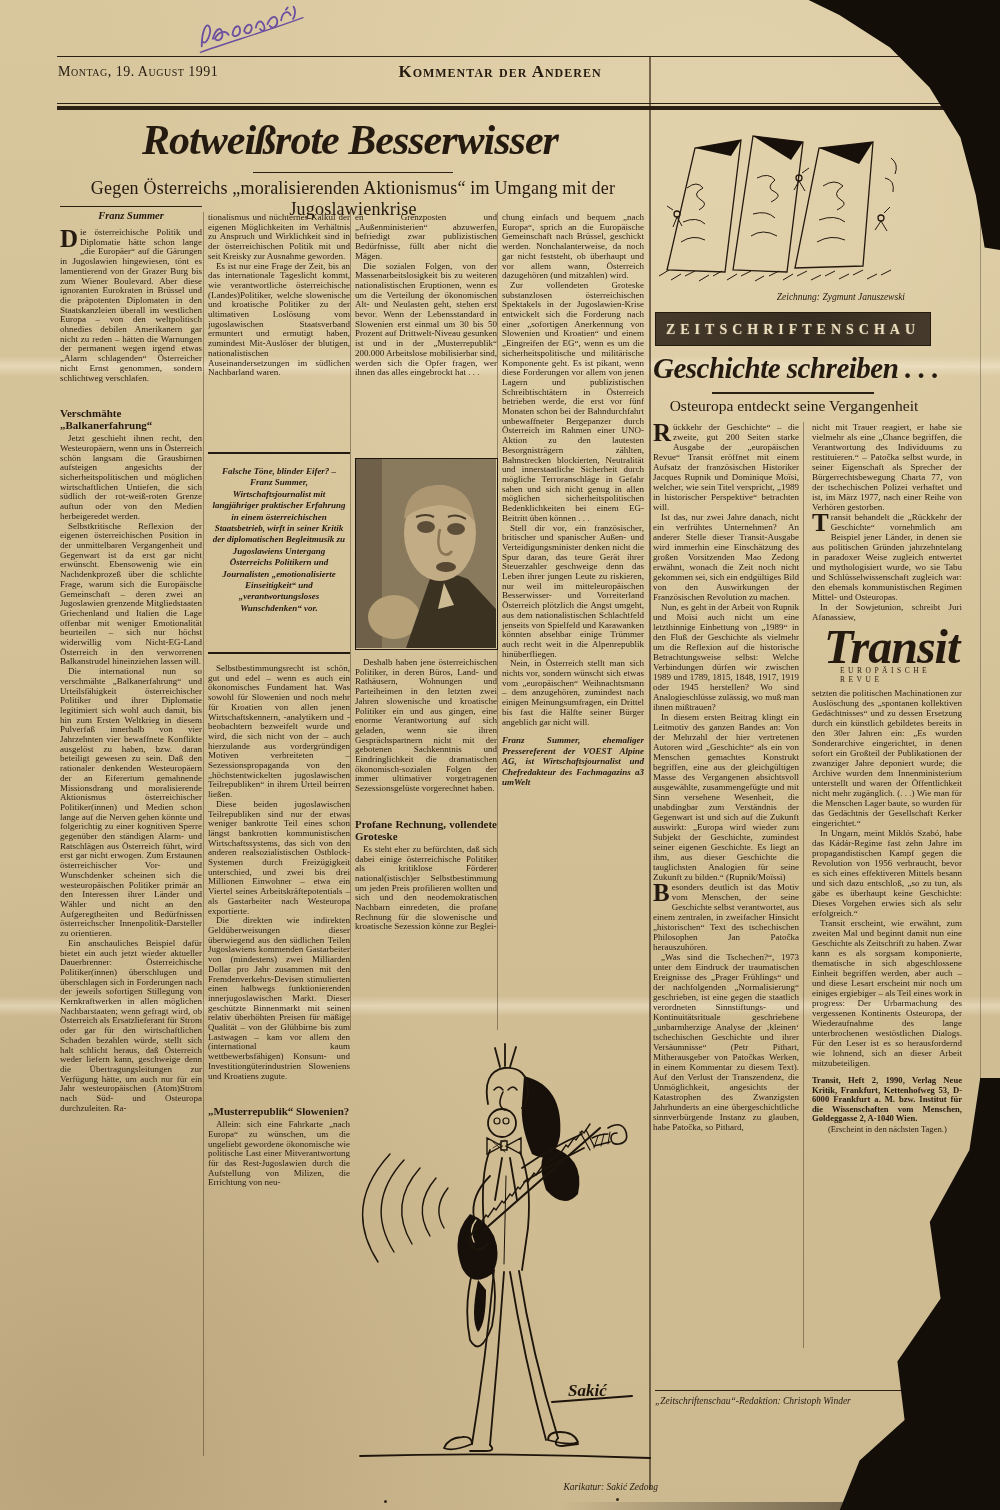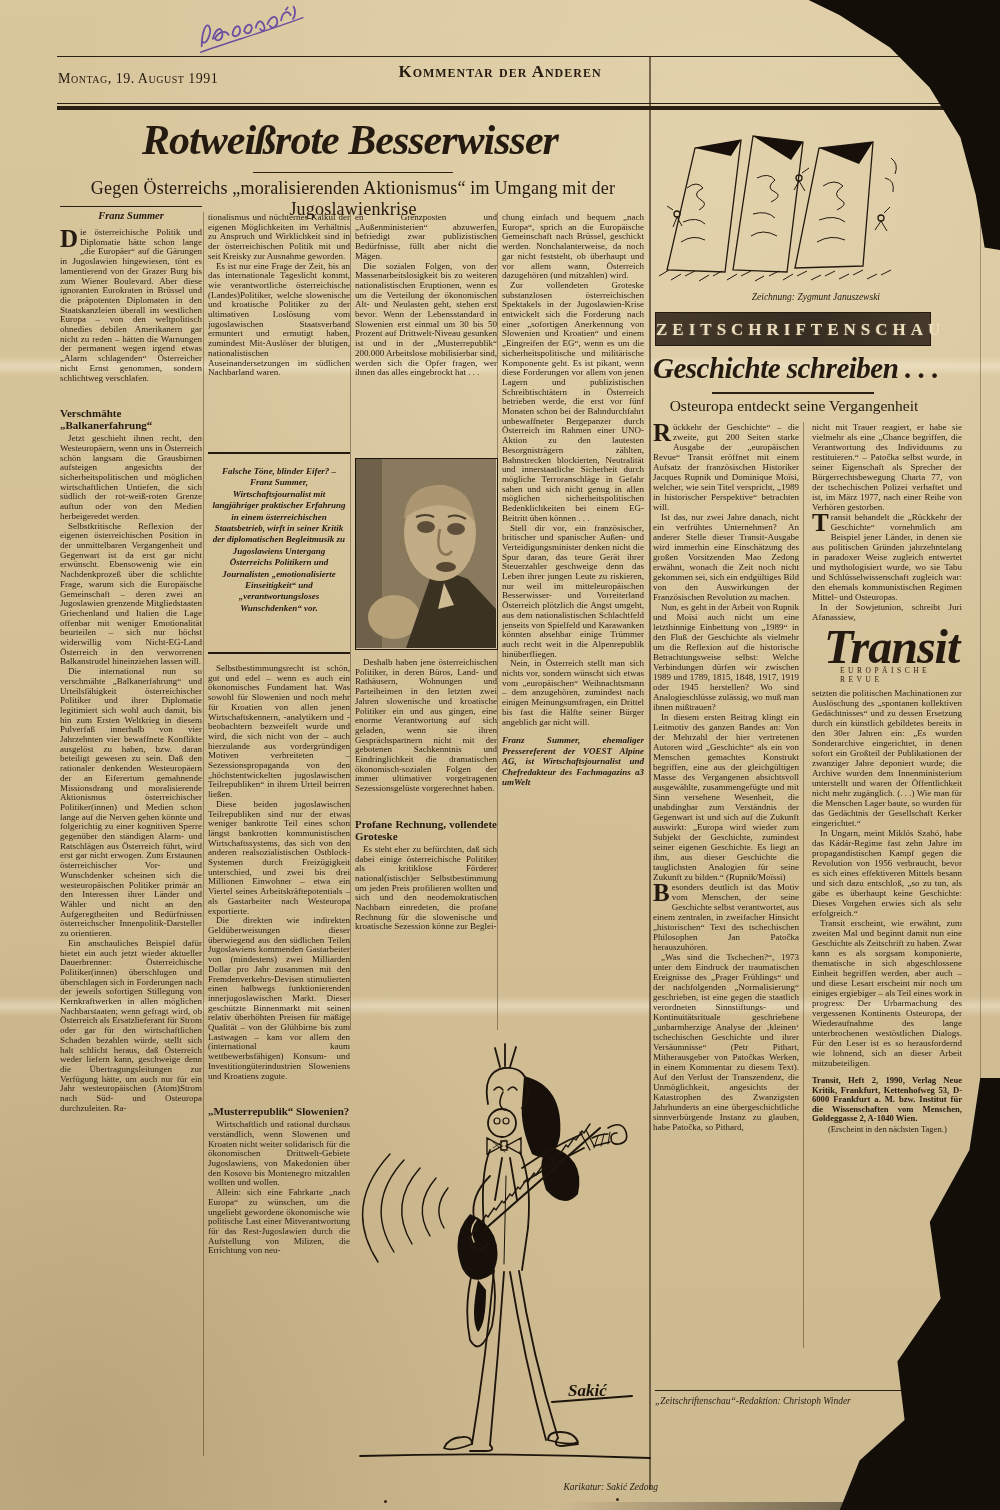--- a/index.html
+++ b/index.html
@@ -25,21 +25,21 @@
   .col p.p.noindent{text-indent:0;}
   .col h4.sub{margin:24px 0 3px;font-size:11px;line-height:12px;font-weight:bold;}
   .col p.bio{margin:8px 0 0;font-size:9px;line-height:10.5px;font-style:italic;font-weight:bold;text-indent:0;}
   .dropcap{float:left;font-size:25px;line-height:20px;font-weight:bold;padding:1px 2px 0 0;}
   .zs .col p.p{line-height:10px;}
   .byline{width:142px;border-top:1.5px solid #2a2013;text-align:center;font-style:italic;font-weight:bold;font-size:10.5px;padding-top:3px;}
   .caption-box{width:134px;border-top:2px solid #241a10;border-bottom:2px solid #241a10;
     padding:12px 4px 4px;font-style:italic;font-weight:bold;font-size:9px;line-height:11.4px;text-align:center;}
   .credit{font-style:italic;font-size:9.5px;}
   .banner{background:linear-gradient(100deg,#453a2b,#372d20 55%,#453a2b);color:#ecdebd;
-    text-align:center;font-weight:bold;font-size:17px;letter-spacing:5px;line-height:34px;
+    text-align:center;font-weight:bold;font-size:14px;letter-spacing:5px;line-height:34px;
     text-shadow:0 0 2px rgba(236,222,189,.35);border:1px solid #241a10;}
   .zs-headline{font-size:29px;font-weight:bold;font-style:italic;letter-spacing:-.5px;}
   .zs-subtitle{font-size:15.5px;text-align:center;}
   .transit-logo{padding:6px 0 4px;}
   .transit-title{font-size:48px;line-height:38px;font-weight:bold;font-style:italic;letter-spacing:-1px;margin-left:12px;}
   .transit-sub{font-size:7.5px;letter-spacing:3.5px;padding-left:28px;color:#2e2315;}
   .imprint{margin:8px 0 0;font-size:8.6px;line-height:9.6px;font-weight:bold;text-indent:0 !important;}
   .imprint-note{margin:1px 0 0;font-size:8.6px;line-height:9.6px;text-indent:0 !important;padding-left:16px;}
   .redaktion{font-style:italic;font-size:9.5px;}
   svg{display:block;}
@@ -53,21 +53,21 @@
   <div class="abs fold" style="top:996px;"></div>
 
   <div class="abs" style="left:192px;top:6px;width:120px;height:46px;transform:rotate(-7deg);" aria-label="Hoamirü">
     <svg width="120" height="46" viewBox="0 0 120 46">
       <path d="M8 34 C10 18 16 10 18 16 C20 22 12 34 10 30 M20 28 C24 18 30 16 30 24 C30 30 24 32 22 28 C26 22 34 20 36 26 M40 26 C42 18 48 16 48 22 C48 28 42 30 40 26 M52 24 C54 18 60 16 60 22 C58 28 54 28 52 24 M64 22 C66 16 70 14 72 20 C74 26 70 28 68 24 M76 20 C80 12 86 12 86 18 C86 24 80 26 78 22 M90 18 C92 10 98 8 100 14 M96 8 L98 6 M104 6 C106 10 104 16 102 18" fill="none" stroke="#6b4fa0" stroke-width="1.8" stroke-linecap="round"></path>
       <path d="M6 40 C30 34 70 28 112 18" fill="none" stroke="#6b4fa0" stroke-width="1.4" stroke-linecap="round"></path>
     </svg>
   </div>
 
   <div class="abs rule" style="left:57px;top:56px;width:921px;height:1px;"></div>
-  <div class="abs date" style="left:58px;top:71px;">Montag, 19. August 1991</div>
+  <div class="abs date" style="left:58px;top:64px;">Montag, 19. August 1991</div>
   <div class="abs section-title" style="left:300px;top:62px;width:400px;">Kommentar der Anderen</div>
   <div class="abs rule" style="left:57px;top:103px;width:921px;height:1px;"></div>
   <div class="abs rule" style="left:57px;top:106px;width:921px;height:4px;"></div>
 
   <div class="abs headline" style="left:90px;top:116px;width:520px;">Rotweißrote Besserwisser</div>
   <div class="abs rule" style="left:253px;top:172px;width:200px;height:1px;"></div>
   <div class="abs subtitle" style="left:57px;top:178px;width:592px;">Gegen Österreichs „moralisierenden Aktionismus“ im Umgang mit der Jugoslawienkrise</div>
 
   <div class="abs vrule" style="left:203px;top:212px;height:1244px;"></div>
   <div class="abs vrule" style="left:350px;top:212px;height:818px;"></div>
@@ -88,21 +88,20 @@
   <div class="abs col" style="left:208px;top:213px;max-height:236px;overflow:hidden;">
       <p class="p noindent">tionalismus und nüchternes Kalkül der eigenen Möglichkeiten im Verhältnis zu Anspruch und Wirklichkeit sind in der österreichischen Politik mit und seit Kreisky zur Ausnahme geworden.</p>
       <p class="p">Es ist nur eine Frage der Zeit, bis an das internationale Tageslicht kommt, wie verantwortliche österreichische (Landes)Politiker, welche slowenische und kroatische Politiker zu der ultimativen Loslösung vom jugoslawischen Staatsverband ermuntert und ermutigt haben, zumindest Mit-Auslöser der blutigen, nationalistischen Auseinandersetzungen im südlichen Nachbarland waren.</p>
     </div>
   <div class="abs caption-box" style="left:208px;top:452px;height:182px;overflow:hidden;">Falsche Töne, blinder Eifer? – Franz Summer, Wirtschaftsjournalist mit langjähriger praktischer Erfahrung in einem österreichischen Staatsbetrieb, wirft in seiner Kritik der diplomatischen Begleitmusik zu Jugoslawiens Untergang Österreichs Politikern und Journalisten „emotionalisierte Einseitigkeit“ und „verantwortungsloses Wunschdenken“ vor.</div>
   <div class="abs col" style="left:208px;top:664px;">
       <p class="p">Selbstbestimmungsrecht ist schön, gut und edel – wenn es auch ein ökonomisches Fundament hat. Was sowohl für Slowenien und noch mehr für Kroatien von allen jenen Wirtschaftskennern, -analytikern und -beobachtern bezweifelt wurde und wird, die sich nicht von der – auch hierzulande aus vordergründigen Motiven verbreiteten – Sezessionspropaganda von den „höchstentwickelten jugoslawischen Teilrepubliken“ in ihrem Urteil beirren ließen.</p>
       <p class="p">Diese beiden jugoslawischen Teilrepubliken sind nur der etwas weniger bankrotte Teil eines schon längst bankrotten kommunistischen Wirtschaftssystems, das sich von den anderen realsozialistischen Ostblock-Systemen durch Freizügigkeit unterschied, und zwei bis drei Millionen Einwohner – etwa ein Viertel seines Arbeitskräftepotentials – als Gastarbeiter nach Westeuropa exportierte.</p>
       <p class="p">Die direkten wie indirekten Geldüberweisungen dieser überwiegend aus den südlichen Teilen Jugoslawiens kommenden Gastarbeiter von (mindestens) zwei Milliarden Dollar pro Jahr zusammen mit den Fremdenverkehrs-Devisen stimulierten einen halbwegs funktionierenden innerjugoslawischen Markt. Dieser geschützte Binnenmarkt mit seinen relativ überhöhten Preisen für mäßige Qualität – von der Glühbirne bis zum Lastwagen – kam vor allem den (international kaum wettbewerbsfähigen) Konsum- und Investitiongüterindustrien Sloweniens und Kroatiens zugute.</p>
       <h4 class="sub">„Musterrepublik“ Slowenien?</h4>
-      <p class="p">Wirtschaftlich und rational durchaus verständlich, wenn Slowenen und Kroaten nicht weiter solidarisch für die ökonomischen Drittwelt-Gebiete Jugoslawiens, von Makedonien über den Kosovo bis Montenegro mitzahlen wollten und wollen.</p>
       <p class="p">Allein: sich eine Fahrkarte „nach Europa“ zu wünschen, um die ungeliebt gewordene ökonomische wie politische Last einer Mitverantwortung für das Rest-Jugoslawien durch die Aufstellung von Milizen, die Errichtung von neu-</p>
     </div>
 
   <div class="abs col" style="left:355px;top:213px;max-height:240px;overflow:hidden;">
       <p class="p noindent">en Grenzposten und „Außenministerien“ abzuwerfen, befriedigt zwar publizistischen Bedürfnisse, füllt aber nicht die Mägen.</p>
       <p class="p">Die sozialen Folgen, von der Massenarbeitslosigkeit bis zu weiteren nationalistischen Eruptionen, wenn es um die Verteilung der ökonomischen Alt- und Neulasten geht, stehen erst bevor. Wenn der Lebensstandard in Slowenien erst einmal um 30 bis 50 Prozent auf Drittwelt-Niveau gesunken ist und in der „Musterrepublik“ 200.000 Arbeitslose mobilisierbar sind, werden sich die Opfer fragen, wer ihnen das alles eingebrockt hat . . .</p>
     </div>
 
   <div class="abs" style="left:355px;top:458px;width:143px;height:192px;border:1.5px solid #1d160d;box-sizing:border-box;">
     <svg width="140" height="189" viewBox="0 0 140 189" preserveAspectRatio="none">
@@ -214,21 +213,21 @@
         <path d="M146 63 l6 10 M146 63 l-5 9 M149 55 l7 -5" stroke-width="1"></path>
 
       <path d="M142 150 L166 30 L220 24 L210 148 Z"></path>
       <path d="M166 30 L220 24 L206 46 Z" fill="#17100a" stroke="none"></path>
       <path d="M170 68 q12 -8 20 0 q-12 8 -2 14 q8 4 -4 10 M166 102 q16 -6 26 2 M164 124 q14 -8 28 -2" stroke-width="1"></path>
       <circle cx="228" cy="100" r="3"></circle>
         <path d="M228 103 l6 10 M228 103 l-6 9 M231 95 l6 -6" stroke-width="1"></path>
       <path d="M232 60 q10 2 8 14 M238 40 q8 6 4 16" stroke-width="1"></path>
     </svg>
   </div>
-  <div class="abs credit" style="left:628px;top:292px;width:252px;text-align:right;">Zeichnung: Zygmunt Januszewski</div>
+  <div class="abs credit" style="left:653px;top:292px;width:252px;text-align:right;">Zeichnung: Zygmunt Januszewski</div>
 
   <div class="zs">
     <div class="abs banner" style="left:655px;top:312px;width:276px;height:34px;box-sizing:border-box;">ZEITSCHRIFTENSCHAU</div>
     <div class="abs zs-headline" style="left:653px;top:352px;width:290px;">Geschichte schreiben . . .</div>
     <div class="abs rule" style="left:712px;top:392px;width:162px;height:1.5px;"></div>
     <div class="abs zs-subtitle" style="left:649px;top:397px;width:290px;">Osteuropa entdeckt seine Vergangenheit</div>
 
     <div class="abs vrule" style="left:803px;top:422px;height:926px;"></div>
 
     <div class="abs col" style="left:653px;top:422px;width:146px;">

